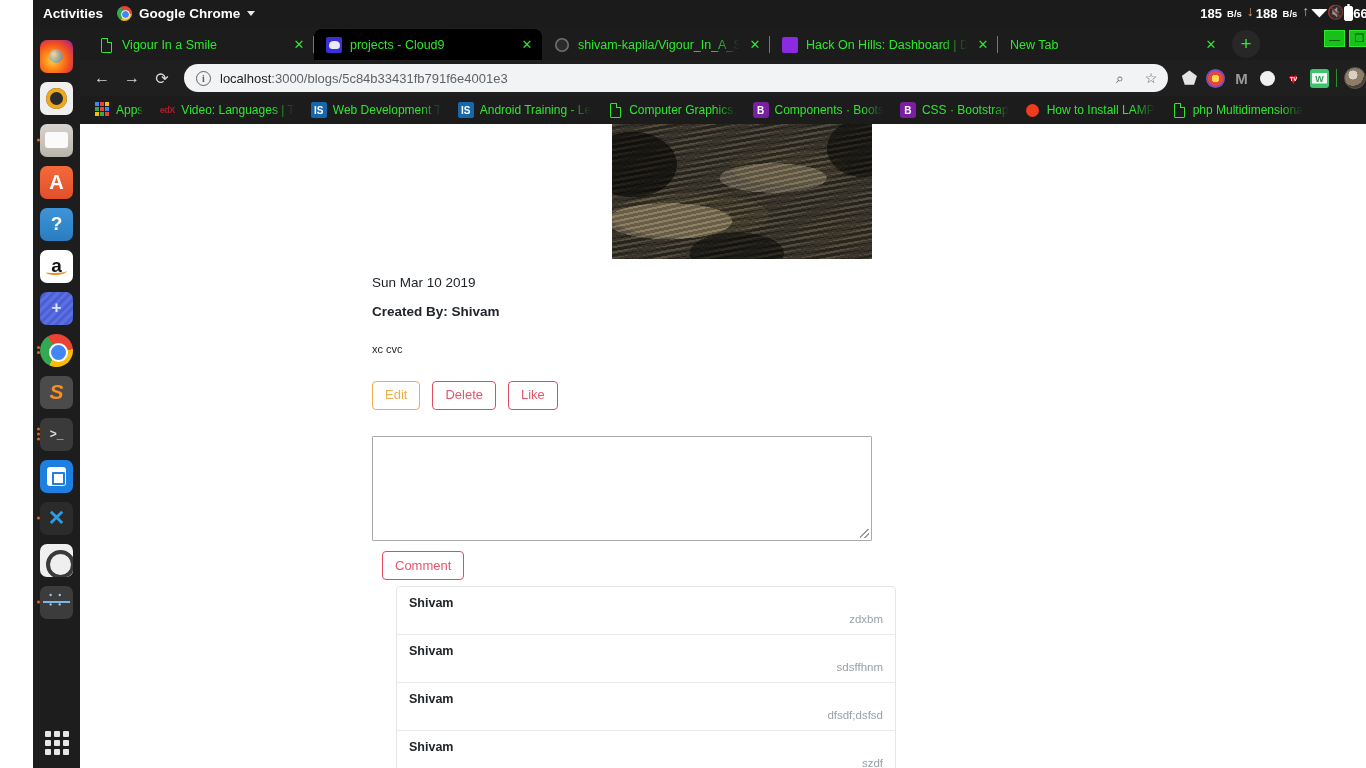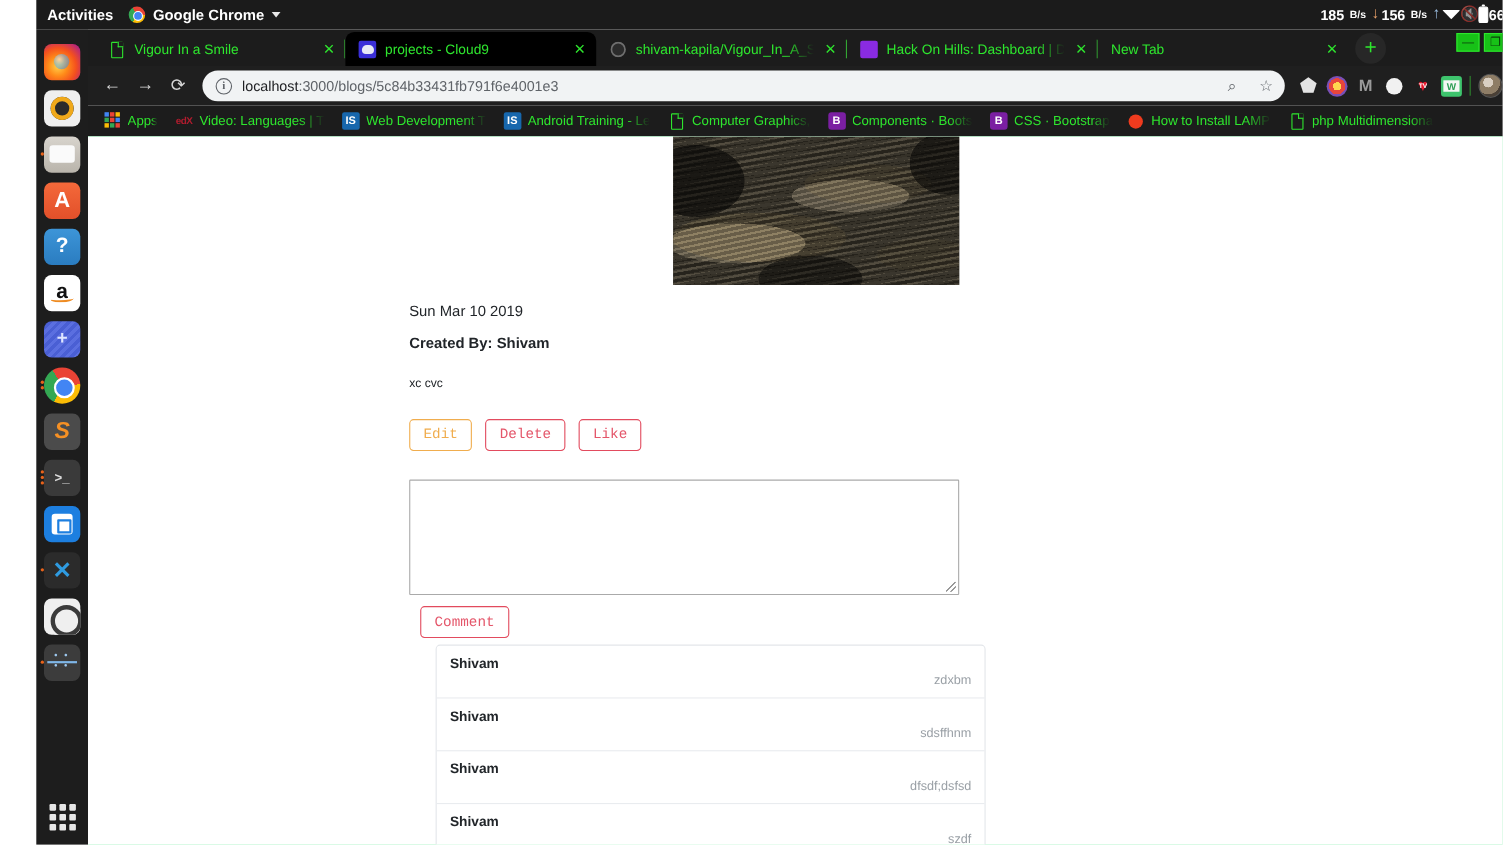--- a/index.html
+++ b/index.html
@@ -469,21 +469,21 @@
   .post-author {
     font-size: 13.5px; color: #212529; font-weight: bold; padding-top: 14px;
   }
   .post-body {
     font-size: 11px; color: #212529; padding-top: 24px;
   }
   .btn-row { display: flex; gap: 12px; padding-top: 26px; }
   .btn {
     font-size: 13px; padding: 6px 12px;
     background: #fff; border-radius: 4px;
-    line-height: 1.15; font-family: Liberation Mono, monospace;
+    line-height: 1.15; font-family: Liberation Sans, sans-serif;
   }
   .btn-warning { color: #f0ad4e; border: 1px solid #f0ad4e; }
   .btn-danger { color: #e4566a; border: 1px solid #e24b5e; }
   .comment-box {
     margin-top: 26px;
     width: 500px; height: 105px;
     border: 1px solid #aaa; background: #fff;
     position: relative; border-radius: 1px;
   }
   .comment-box .resize {
@@ -542,21 +542,21 @@
       <span>Google Chrome</span>
       <span class="caret-down"></span>
     </div>
     <div class="tray">
       <div class="net">
         <span class="val">185</span>
         <span class="unit">B/s</span>
         <span class="arrow-dn"></span>
       </div>
       <div class="net">
-        <span class="val">156</span>
+        <span class="val">188</span>
         <span class="unit">B/s</span>
         <span class="arrow-up"></span>
       </div>
       <span class="ico-wifi"></span>
       <span class="ico-mute"></span>
       <span class="ico-batt"></span>
       <span class="batt-pct">66 %</span>
       <span class="caret-down"></span>
     </div>
   </div>

